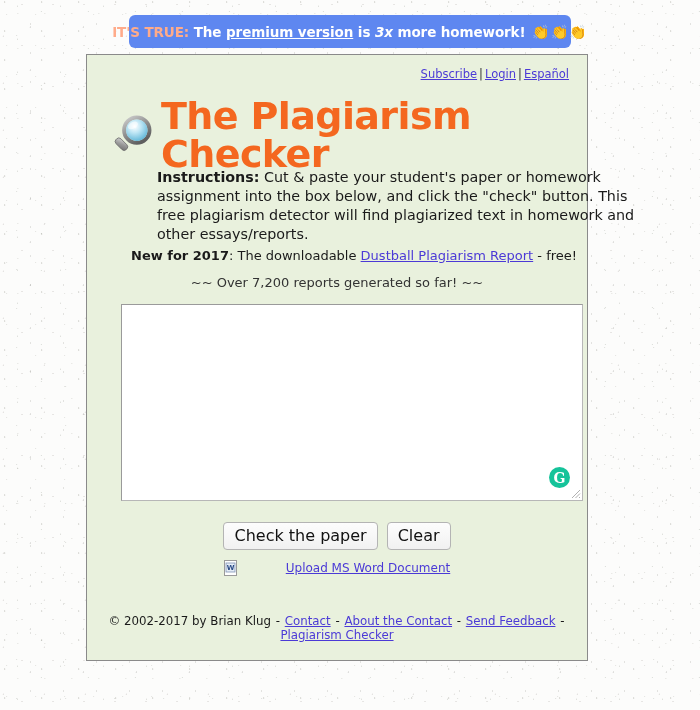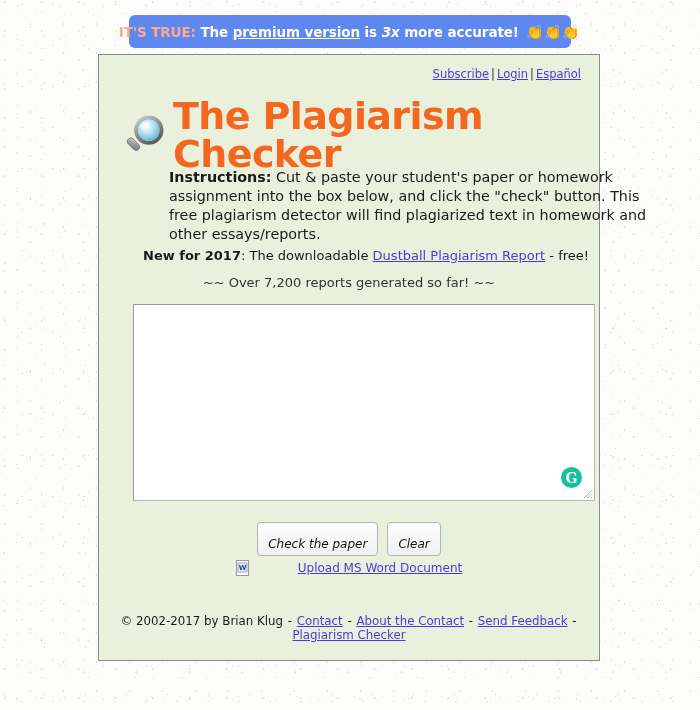--- a/index.html
+++ b/index.html
@@ -62,21 +62,21 @@
   #promo-banner .ital { font-style: italic; }
   #promo-banner .claps {
     font-size: 14px;
     letter-spacing: 1px;
     margin-left: 7px;
   }
 
   
   #page-panel {
     position: absolute;
-    left: 98px;
+    left: 86px;
     top: 54px;
     width: 502px;
     height: 607px;
     background: #e9f1dd;
     border: 1px solid #8a8a8a;
     box-sizing: border-box;
   }
 
   
   #top-links {
@@ -205,29 +205,28 @@
     position: absolute;
     left: 0;
     top: 467px;
     width: 100%;
     display: flex;
     justify-content: center;
     gap: 9px;
   }
   .btn {
     font-family: "DejaVu Sans", "Liberation Sans", sans-serif;
-    font-size: 12px;
+    font-size: 16px;
     color: #111;
     background: linear-gradient(#fdfdfd, #f1f1f1);
     border: 1px solid #b4b4b4;
     border-radius: 4px;
-    padding: 14px 10px 4px;
+    padding: 3px 10px 4px;
     line-height: 1.2;
     cursor: pointer;
-    font-style: italic;
   }
 
   
   #upload-row {
     position: absolute;
     left: 0;
     top: 505px;
     width: 100%;
     display: flex;
     align-items: center;
@@ -260,21 +259,21 @@
   <span class="hl">IT'S TRUE:</span>
   <span>&nbsp;</span>
   <span>The</span>
   <span>&nbsp;</span>
   <a class="lnk" href="#">premium version</a>
   <span>&nbsp;</span>
   <span>is</span>
   <span>&nbsp;</span>
   <span class="ital">3x</span>
   <span>&nbsp;</span>
-  <span>more accurate!</span>
+  <span>more homework!</span>
   <span class="claps">👏👏👏</span>
 </div>
 
 <div id="page-panel">
 
   <div id="top-links">
     <a href="#">Subscribe</a><span class="sep">|</span><a href="#">Login</a><span class="sep">|</span><a href="#">Español</a>
   </div>
 
   <div id="title-row">

